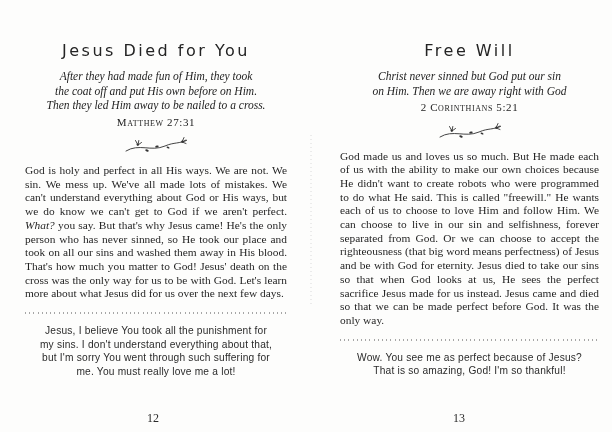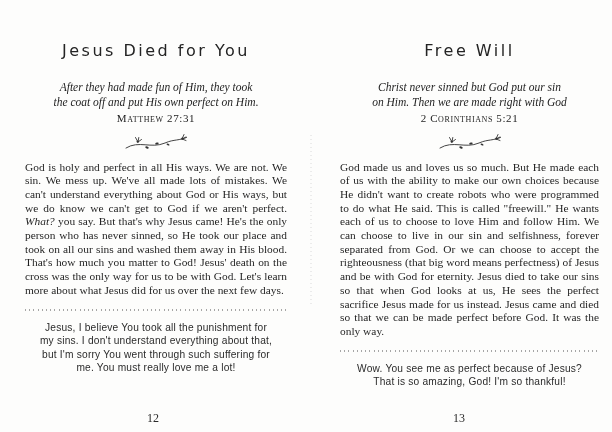--- a/index.html
+++ b/index.html
@@ -22,21 +22,21 @@
   .title {
     font-family: "DejaVu Sans", sans-serif;
     font-weight: 400;
     font-size: 16px;
     letter-spacing: 2.5px;
     text-align: center;
     color: #242424;
     white-space: nowrap;
   }
   .scripture {
-    margin-top: 20px;
+    margin-top: 9px;
     text-align: center;
     font-style: italic;
     font-size: 11.5px;
     line-height: 14.5px;
     color: #232323;
   }
   .scripture .line { white-space: nowrap; }
   .reference {
     margin-top: 2px;
     text-align: center;
@@ -91,21 +91,22 @@
 </head>
 <body>
 
 <div class="spread">
 
   <div class="page left">
     <div class="title">Jesus Died for You</div>
 
     <div class="scripture">
       <div class="line">After they had made fun of Him, they took</div>
-      <div class="line">the coat off and put His own perfect on Him.</div>
+      <div class="line">the coat off and put His own before on Him.</div>
+      <div class="line">Then they led Him away to be nailed to a cross.</div>
       <div class="reference">Matthew 27:31</div>
     </div>
 
     <svg class="ornament" width="66" height="24" viewBox="0 0 66 24">
       <path d="M3 17 C 16 9, 28 18, 42 12 C 51 8, 57 10, 63 6" stroke="#444" fill="none" stroke-width="1" stroke-linecap="round"></path>
       <g stroke="#333" stroke-width="0.9" stroke-linecap="round" fill="none">
         <path d="M15 11 l-2.5 -4.5 M15 11 l0.8 -4.5 M15 11 l3.5 -2.5"></path>
         <path d="M59 8 l2 -4.5 M59 8 l4.5 -1.5 M59 8 l4 1.5"></path>
       </g>
       <g fill="#333">
@@ -126,21 +127,21 @@
     <div class="pagenum">12</div>
   </div>
 
   <div class="gutter"></div>
 
   <div class="page right">
     <div class="title">Free Will</div>
 
     <div class="scripture">
       <div class="line">Christ never sinned but God put our sin</div>
-      <div class="line">on Him. Then we are made right with God</div>
+      <div class="line">on Him. Then we are away right with God</div>
       <div class="reference">2 Corinthians 5:21</div>
     </div>
 
     <svg class="ornament" width="66" height="24" viewBox="0 0 66 24">
       <path d="M3 17 C 16 9, 28 18, 42 12 C 51 8, 57 10, 63 6" stroke="#444" fill="none" stroke-width="1" stroke-linecap="round"></path>
       <g stroke="#333" stroke-width="0.9" stroke-linecap="round" fill="none">
         <path d="M15 11 l-2.5 -4.5 M15 11 l0.8 -4.5 M15 11 l3.5 -2.5"></path>
         <path d="M59 8 l2 -4.5 M59 8 l4.5 -1.5 M59 8 l4 1.5"></path>
       </g>
       <g fill="#333">

